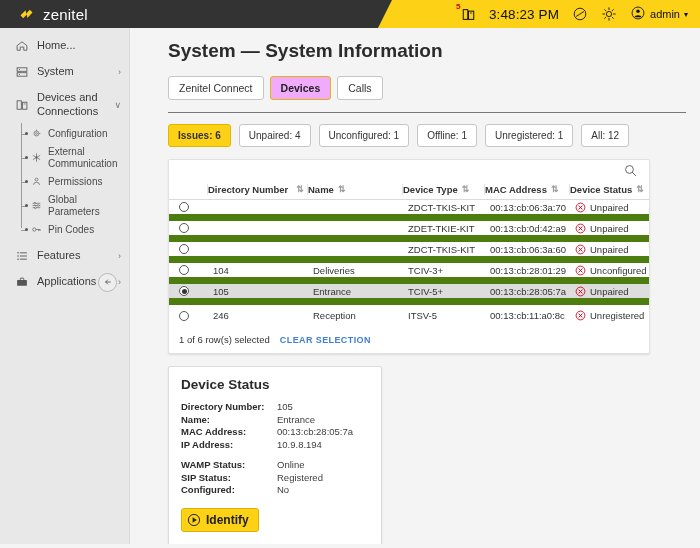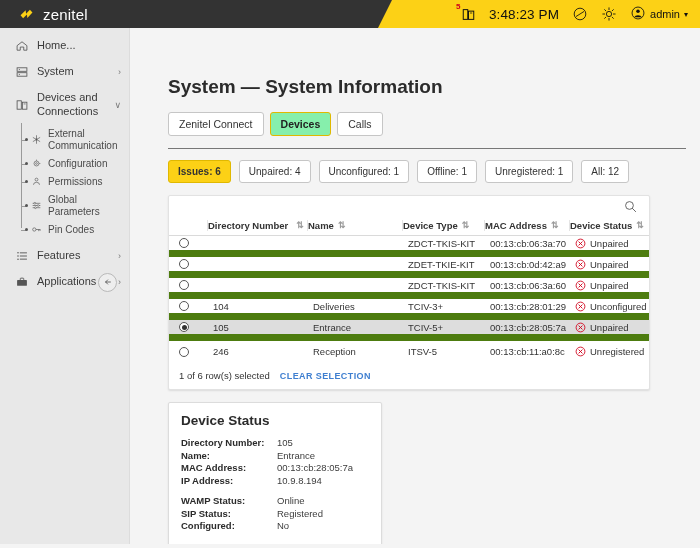--- a/index.html
+++ b/index.html
@@ -78,28 +78,28 @@
   .sub-label { line-height: 1.2; }
   .collapse-btn {
     position: absolute; right: 12px; top: 245px;
     width: 19px; height: 19px; border-radius: 50%;
     border: 1px solid #b9b9b9; background: #eeeeee;
     display: flex; align-items: center; justify-content: center; cursor: pointer;
   }
 
   
   .main { flex: 1; min-width: 0; padding: 12px 14px 0 14px; overflow: hidden; }
-  .page-title { font-size: 19px; font-weight: bold; color: #2b2b2b; margin-bottom: 14px; margin-top: 36px; }
+  .page-title { font-size: 19px; font-weight: bold; color: #2b2b2b; margin-bottom: 14px; }
 
   .tabrow { display: flex; gap: 6px; margin-bottom: 12px; }
   .tab {
     font-size: 10.5px; padding: 5px 10px; border: 1px solid #c6c6c6;
     background: #ffffff; color: #333; border-radius: 3px; cursor: pointer;
   }
-  .tab.active { background: #86efac; border-color: #e0b800; font-weight: bold; color: #222; }
+  .tab.active { background: #f0abfc; border-color: #e0b800; font-weight: bold; color: #222; }
 
   .hr { height: 1px; background: #777; margin: 0 0 11px 0; }
 
   .filterrow { display: flex; gap: 8px; margin-bottom: 12px; }
   .chip {
     font-size: 10px; padding: 5px 9px; border: 1px solid #c6c6c6;
     background: #ffffff; color: #333; border-radius: 3px; cursor: pointer; white-space: nowrap;
   }
   .chip.active { background: #fcd116; border-color: #e0b800; font-weight: bold; }
 
@@ -257,40 +257,40 @@
           </svg>
         </span>
         <span class="nav-label">Devices and Connections</span>
         <span class="nav-caret">∨</span>
       </div>
 
       <div class="subnav">
         <div class="sub-item">
           <span class="sub-ico">
             <svg viewBox="0 0 20 20" width="11" height="11">
+                <circle cx="10" cy="10" r="4.5" fill="none" stroke="#555" stroke-width="1.2"></circle>
+                <circle cx="10" cy="10" r="1.6" fill="none" stroke="#555" stroke-width="1.1"></circle>
+                <line x1="10" y1="3" x2="10" y2="5" stroke="#555" stroke-width="1.2"></line>
+                <line x1="15" y1="10" x2="17" y2="10" stroke="#555" stroke-width="1.2"></line>
+              </svg>
+          </span>
+          <span class="sub-label">Configuration</span>
+        </div>
+        <div class="sub-item">
+          <span class="sub-ico">
+            <svg viewBox="0 0 20 20" width="11" height="11">
                 <g stroke="#555" stroke-width="1.2" stroke-linecap="round">
                   <line x1="10" y1="3" x2="10" y2="17"></line>
                   <line x1="4" y1="6.5" x2="16" y2="13.5"></line>
                   <line x1="16" y1="6.5" x2="4" y2="13.5"></line>
                 </g>
                 <circle cx="10" cy="10" r="1.6" fill="#555"></circle>
               </svg>
           </span>
           <span class="sub-label">External Communication</span>
-        </div>
-        <div class="sub-item">
-          <span class="sub-ico">
-            <svg viewBox="0 0 20 20" width="11" height="11">
-                <circle cx="10" cy="10" r="4.5" fill="none" stroke="#555" stroke-width="1.2"></circle>
-                <circle cx="10" cy="10" r="1.6" fill="none" stroke="#555" stroke-width="1.1"></circle>
-                <line x1="10" y1="3" x2="10" y2="5" stroke="#555" stroke-width="1.2"></line>
-                <line x1="15" y1="10" x2="17" y2="10" stroke="#555" stroke-width="1.2"></line>
-              </svg>
-          </span>
-          <span class="sub-label">Configuration</span>
         </div>
         <div class="sub-item">
           <span class="sub-ico">
             <svg viewBox="0 0 20 20" width="11" height="11">
                 <circle cx="10" cy="6.5" r="2.6" fill="none" stroke="#555" stroke-width="1.2"></circle>
                 <path d="M4.5 16 a5.5 4.5 0 0 1 11 0" fill="none" stroke="#555" stroke-width="1.2"></path>
               </svg>
           </span>
           <span class="sub-label">Permissions</span>
         </div>

